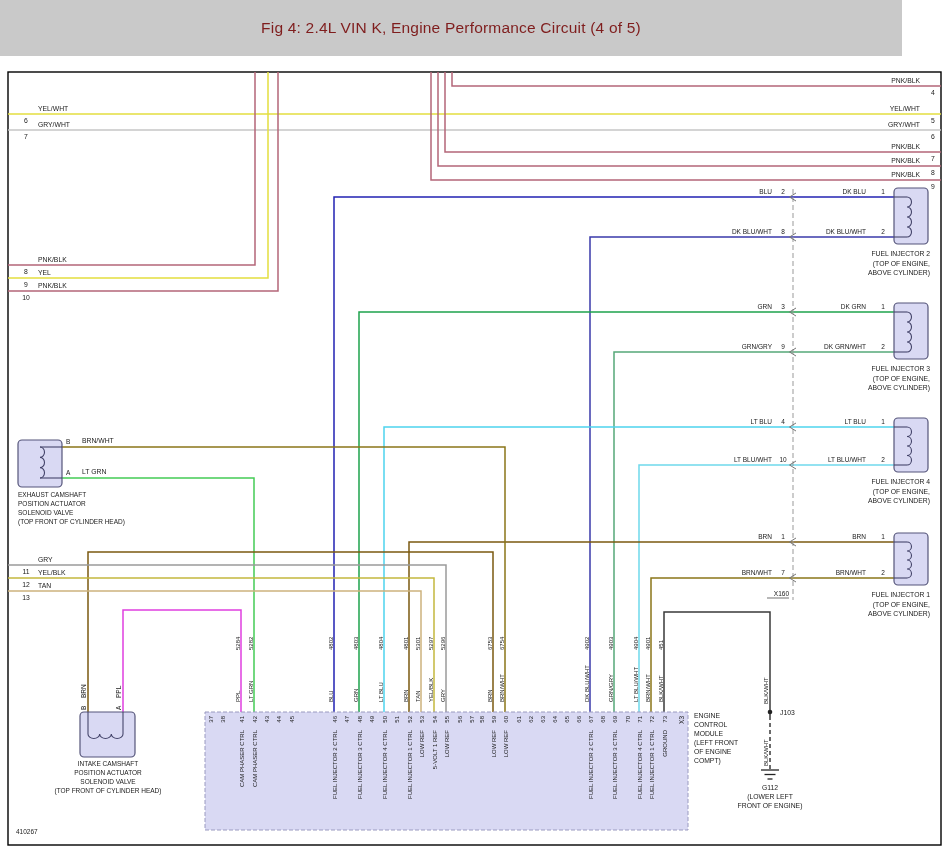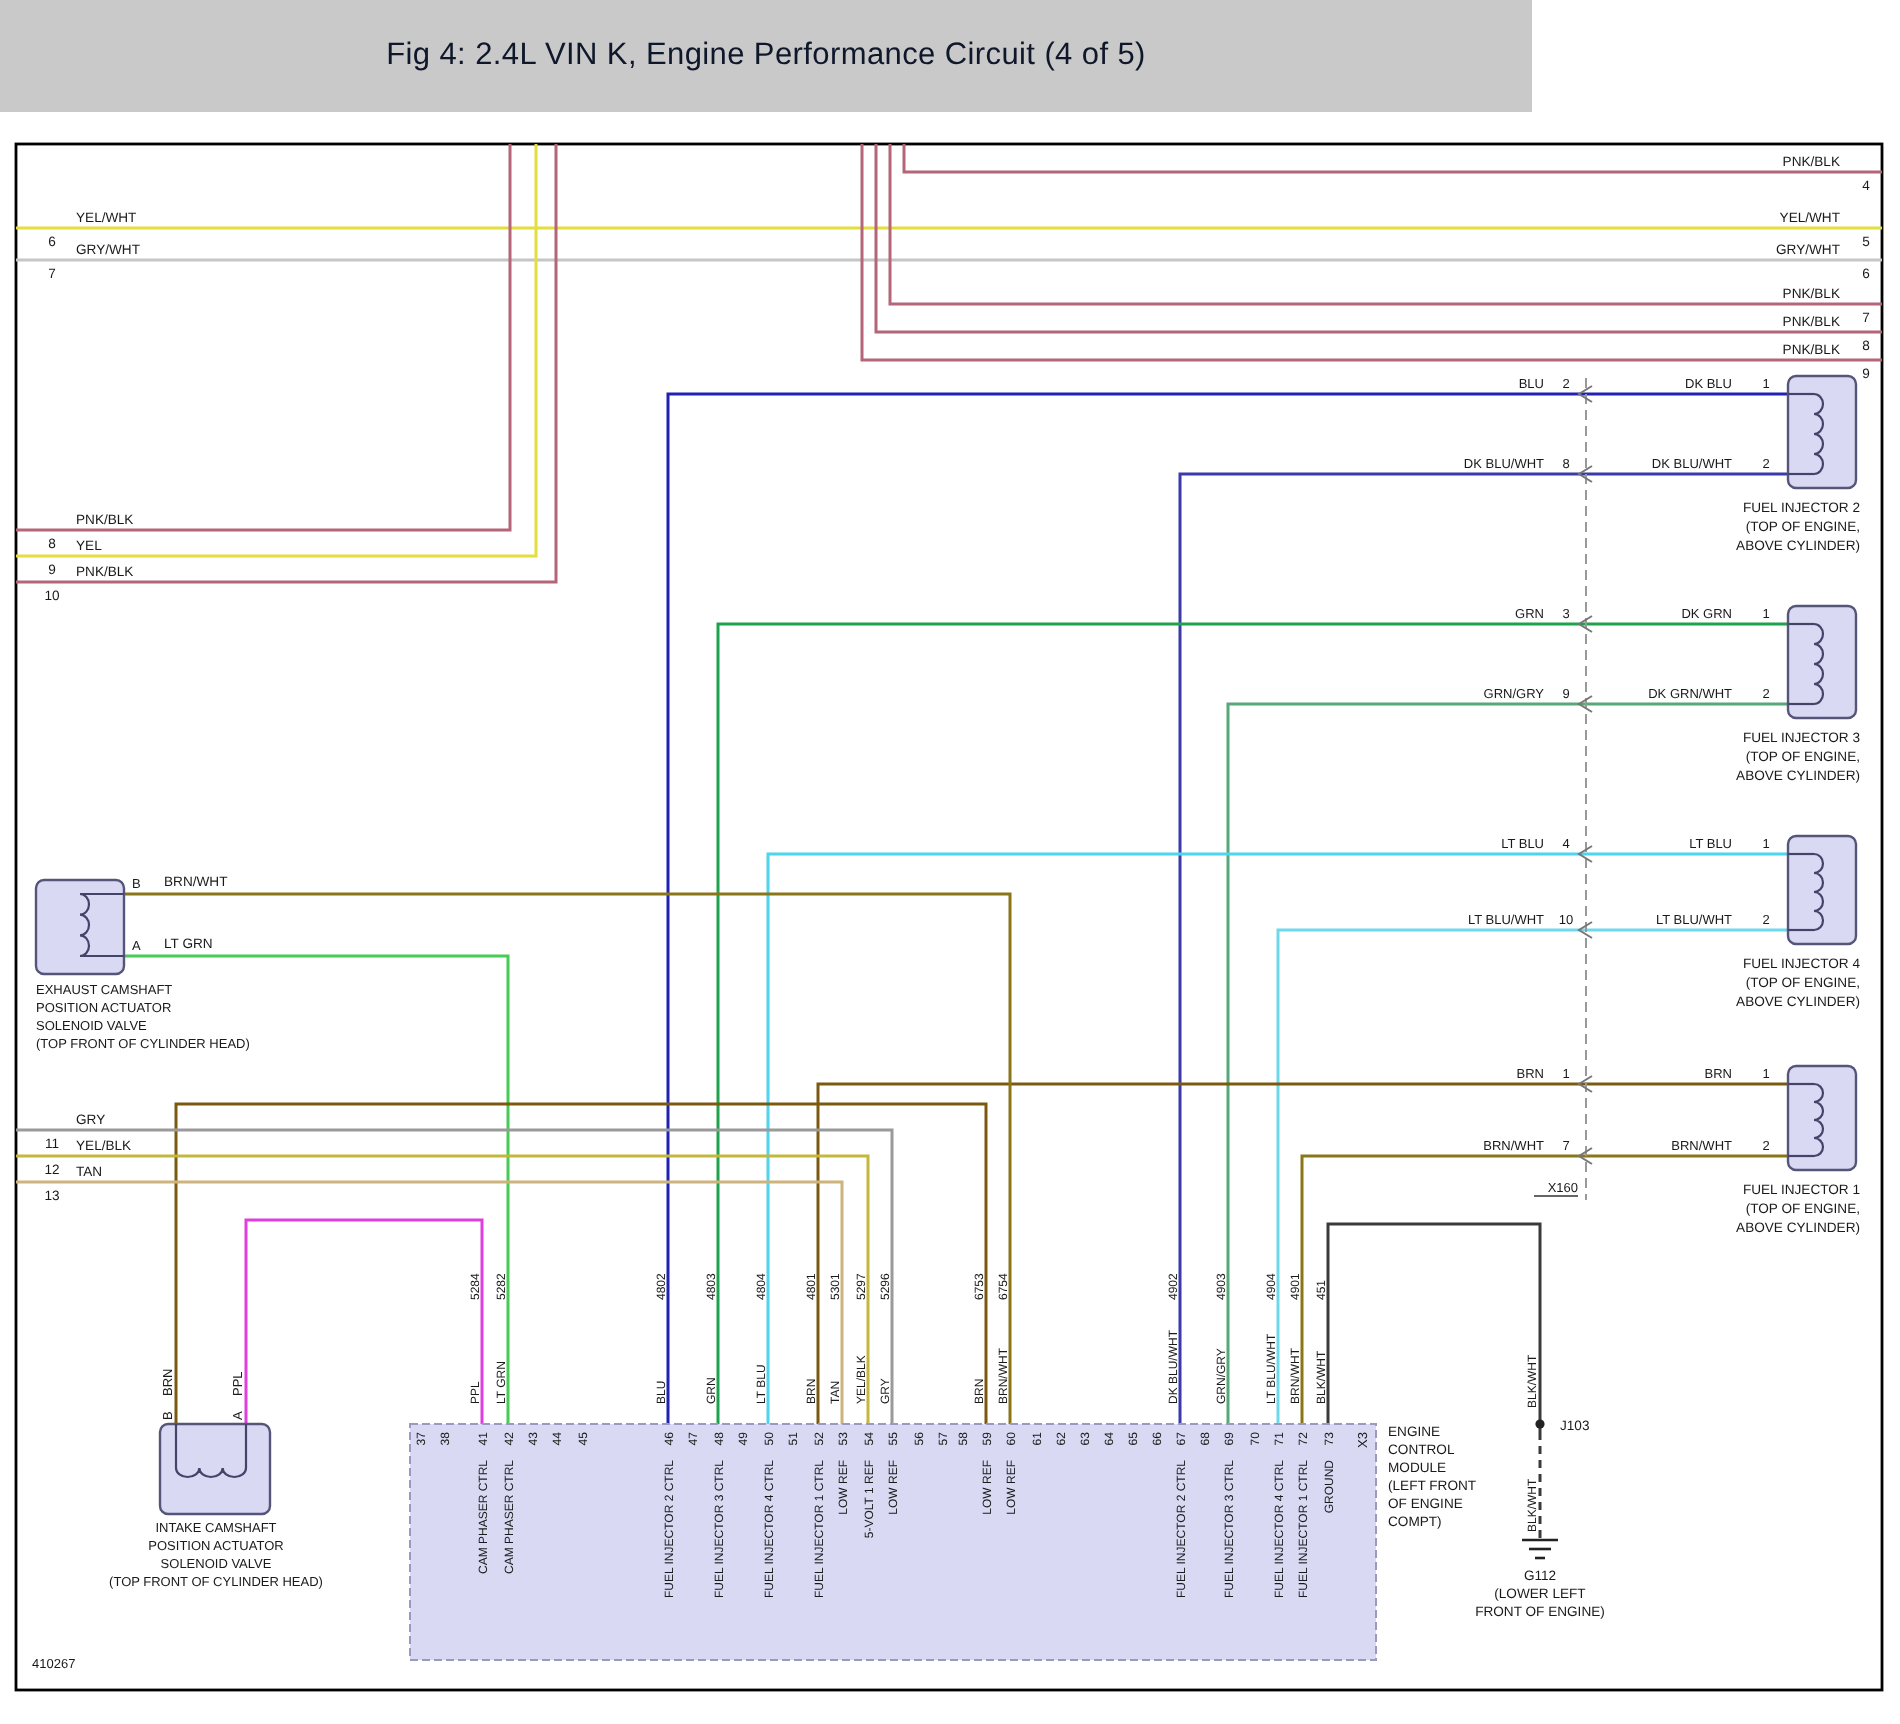--- a/index.html
+++ b/index.html
@@ -1,20 +1,20 @@
 <!DOCTYPE html>
 <html><head>
 <meta charset="utf-8">
 <style>
   html,body{margin:0;padding:0}
   body{width:950px;height:862px;position:relative;background:#fff;
        font-family:"Liberation Sans",sans-serif;overflow:hidden}
-  #titlebar{position:absolute;top:0;left:0;width:766px;height:56px;
+  #titlebar{position:absolute;top:0;left:0;width:902px;height:56px;
             display:flex;align-items:center;justify-content:center;
-            font-size:15.5px;color:#0f172a;letter-spacing:.2px}
+            font-size:15.5px;color:#7f1d1d;letter-spacing:.2px}
   #diagram-svg{position:absolute;top:0;left:0}
   text{font-family:"Liberation Sans",sans-serif;fill:#1a1a1a}
 </style>
 </head>
 <body>
 
 <div id="titlebar" style="background: rgb(201, 201, 201);">
   <span>Fig 4: 2.4L VIN K, Engine Performance Circuit (4 of 5)</span>
 </div>
 

